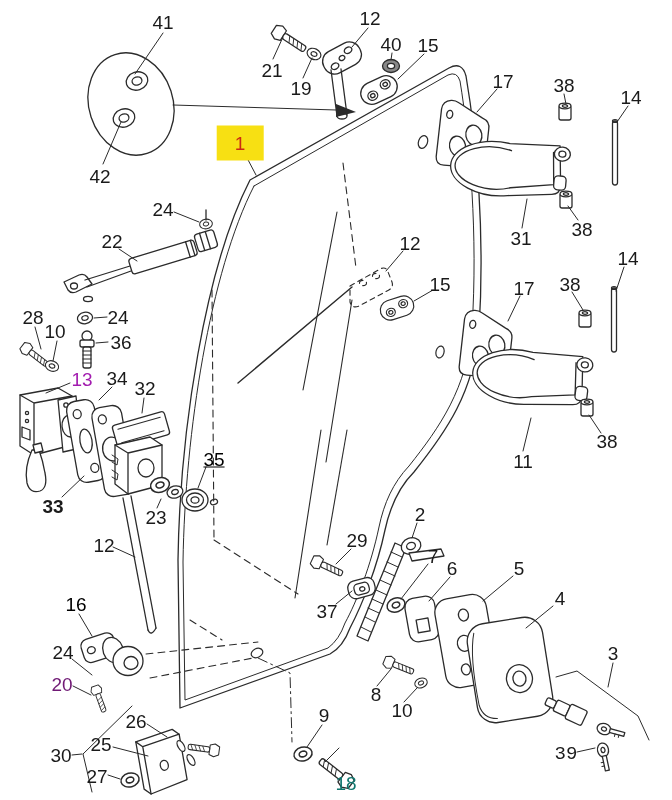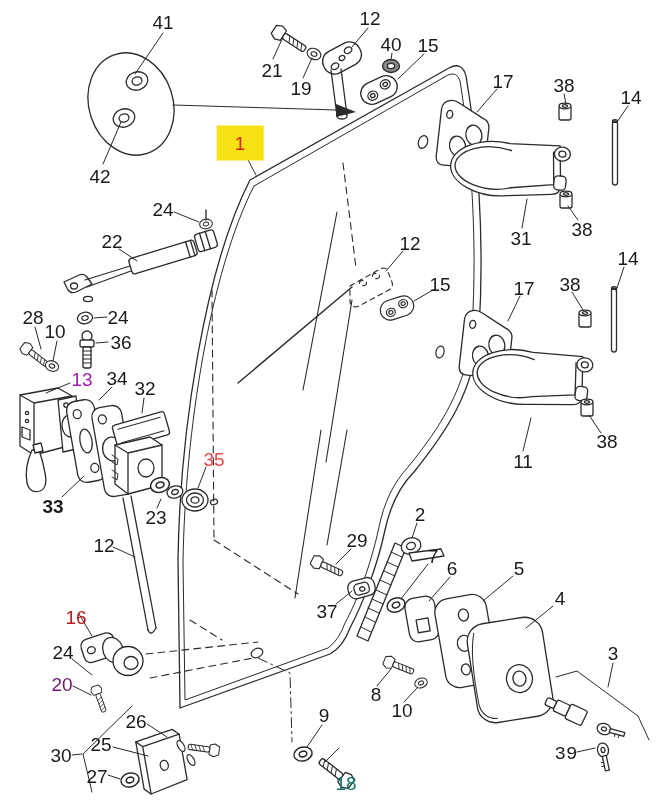--- a/index.html
+++ b/index.html
@@ -372,23 +372,23 @@
       <div class="part-label" style="left: 607px; top: 441px; color: rgb(26, 26, 26);">38</div>
       <div class="part-label" style="left: 33px; top: 317px; color: rgb(26, 26, 26);">28</div>
       <div class="part-label" style="left: 55px; top: 331px; color: rgb(26, 26, 26);">10</div>
       <div class="part-label" style="left: 118px; top: 317px; color: rgb(26, 26, 26);">24</div>
       <div class="part-label" style="left: 121px; top: 342px; color: rgb(26, 26, 26);">36</div>
       <div class="part-label" style="left: 82px; top: 379px; color: #a21caf;">13</div>
       <div class="part-label" style="left: 117px; top: 378px; color: rgb(26, 26, 26);">34</div>
       <div class="part-label" style="left: 145px; top: 388px; color: rgb(26, 26, 26);">32</div>
       <div class="part-label" style="left: 53px; top: 506px; color: rgb(26, 26, 26); font-weight: bold;">33</div>
       <div class="part-label" style="left: 156px; top: 517px; color: rgb(26, 26, 26);">23</div>
-      <div class="part-label" style="left: 214px; top: 459px; color: #ef4444;">35</div>
+      <div class="part-label" style="left: 214px; top: 459px; color: #000000; text-decoration: underline;">35</div>
       <div class="part-label" style="left: 104px; top: 545px; color: rgb(26, 26, 26);">12</div>
-      <div class="part-label" style="left: 76px; top: 604px; color: #b91c1c; margin-top: 13px;">16</div>
+      <div class="part-label" style="left: 76px; top: 604px; color: #000000;">16</div>
       <div class="part-label" style="left: 63px; top: 652px; color: rgb(26, 26, 26);">24</div>
       <div class="part-label" style="left: 62px; top: 684px; color: #701a75;">20</div>
       <div class="part-label" style="left: 420px; top: 514px; color: rgb(26, 26, 26);">2</div>
       <div class="part-label" style="left: 357px; top: 540px; color: rgb(26, 26, 26);">29</div>
       <div class="part-label" style="left: 327px; top: 611px; color: rgb(26, 26, 26);">37</div>
       <div class="part-label" style="left: 433px; top: 556px; color: rgb(26, 26, 26);">7</div>
       <div class="part-label" style="left: 452px; top: 568px; color: rgb(26, 26, 26);">6</div>
       <div class="part-label" style="left: 519px; top: 568px; color: rgb(26, 26, 26);">5</div>
       <div class="part-label" style="left: 560px; top: 598px; color: rgb(26, 26, 26);">4</div>
       <div class="part-label" style="left: 376px; top: 694px; color: rgb(26, 26, 26);">8</div>

